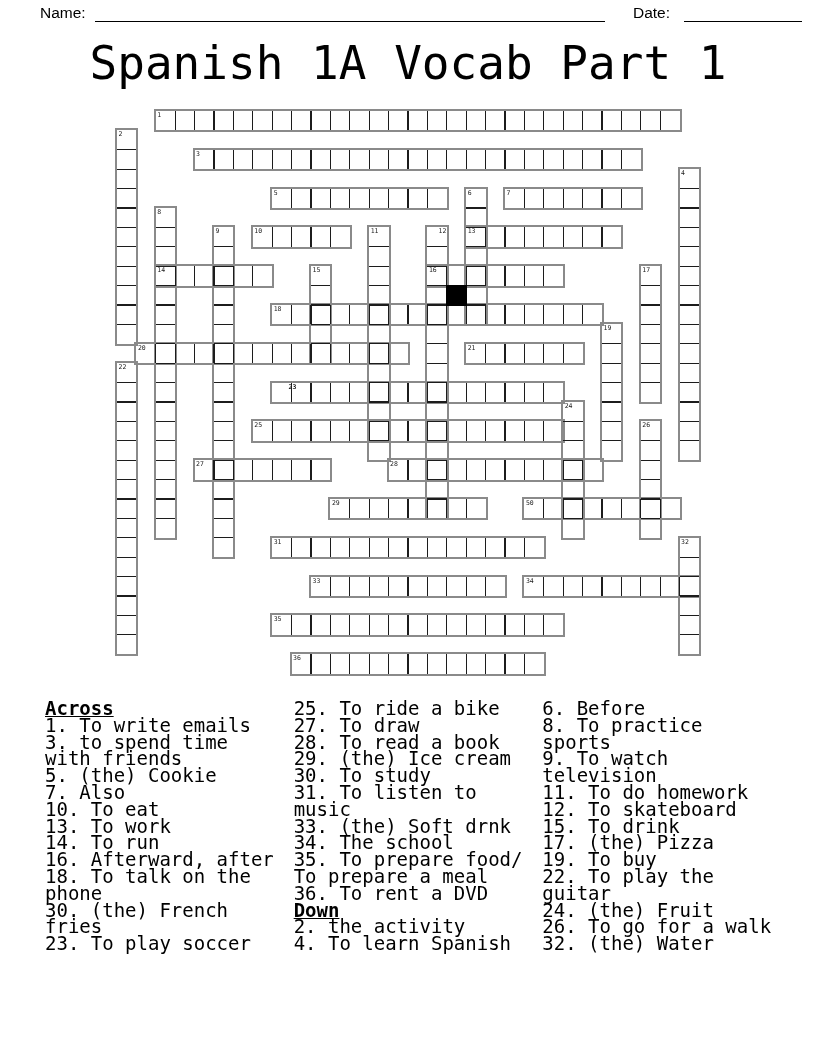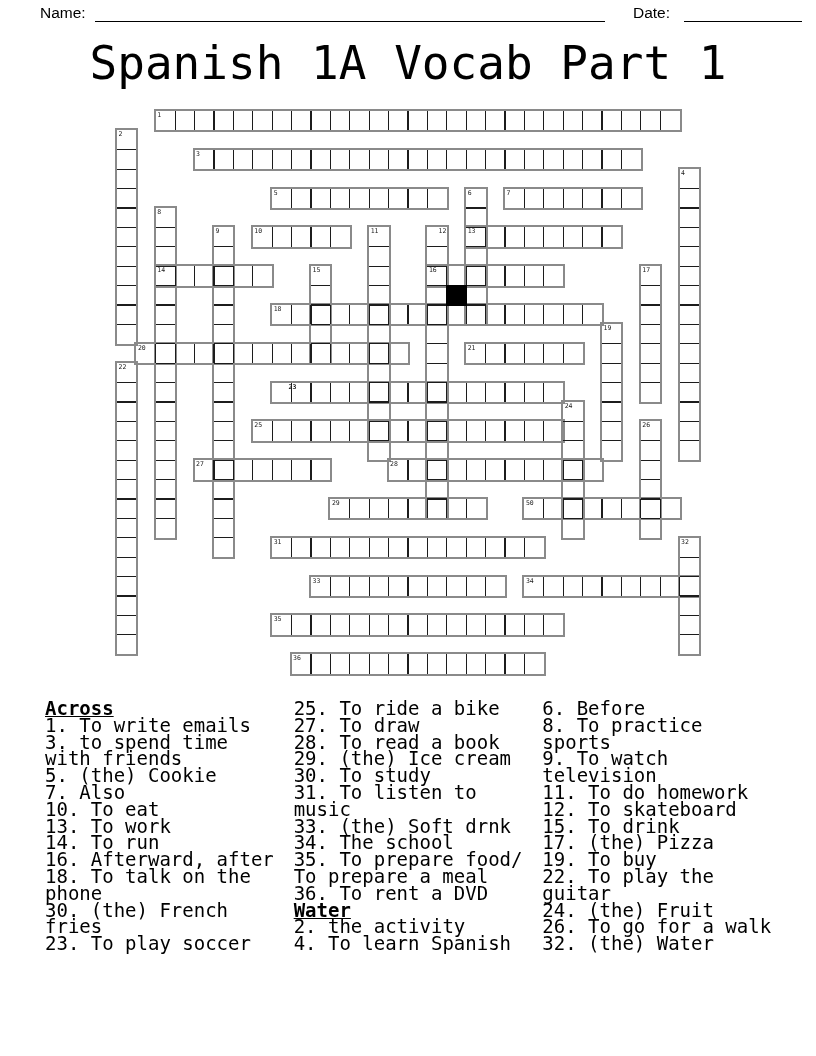--- a/index.html
+++ b/index.html
@@ -502,21 +502,21 @@
         <div class="clue"><b>27.</b> To draw</div>
         <div class="clue"><b>28.</b> To read a book</div>
         <div class="clue"><b>29.</b> (the) Ice cream</div>
         <div class="clue"><b>30.</b> To study</div>
         <div class="clue"><b>31.</b> To listen to music</div>
         <div class="clue"><b>33.</b> (the) Soft drnk</div>
         <div class="clue"><b>34.</b> The school</div>
         <div class="clue"><b>35.</b> To prepare food/ To prepare a meal</div>
         <div class="clue"><b>36.</b> To rent a DVD</div>
       </div>
-    <div class="clue-head">Water</div>
+    <div class="clue-head">Down</div>
     <div id="down-list">
         <div class="clue"><b>2.</b> the activity</div>
         <div class="clue"><b>4.</b> To learn Spanish</div>
         <div class="clue"><b>6.</b> Before</div>
         <div class="clue"><b>8.</b> To practice sports</div>
         <div class="clue"><b>9.</b> To watch television</div>
         <div class="clue"><b>11.</b> To do homework</div>
         <div class="clue"><b>12.</b> To skateboard</div>
         <div class="clue"><b>15.</b> To drink</div>
         <div class="clue"><b>17.</b> (the) Pizza</div>

